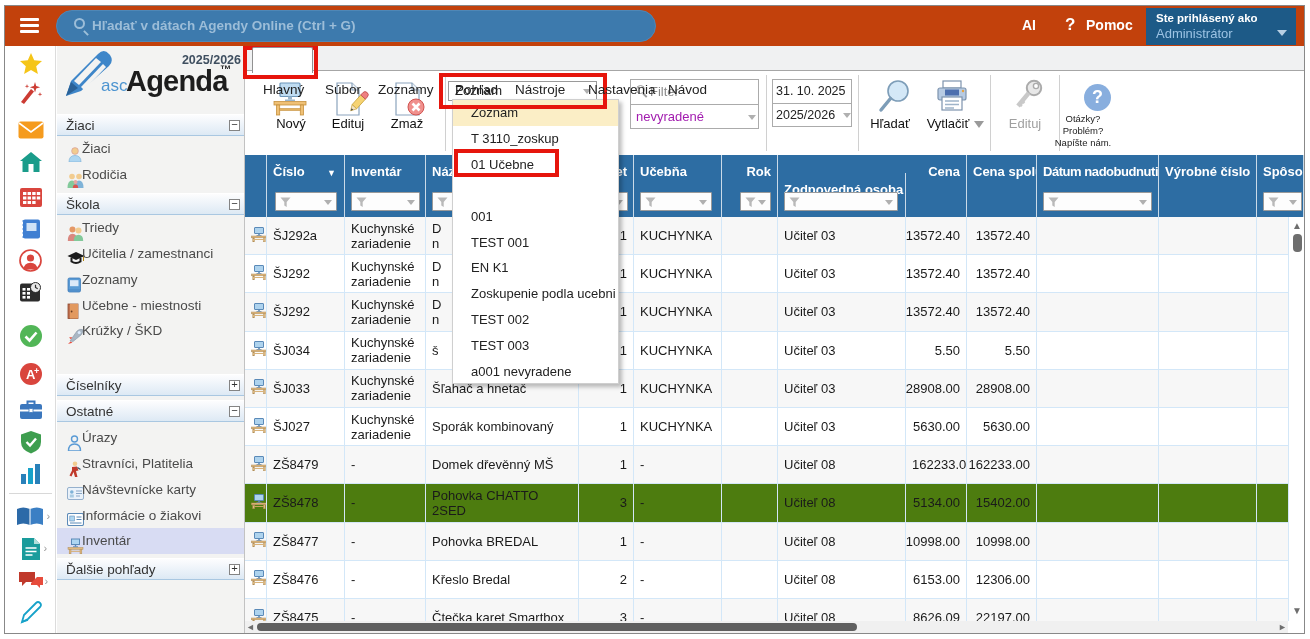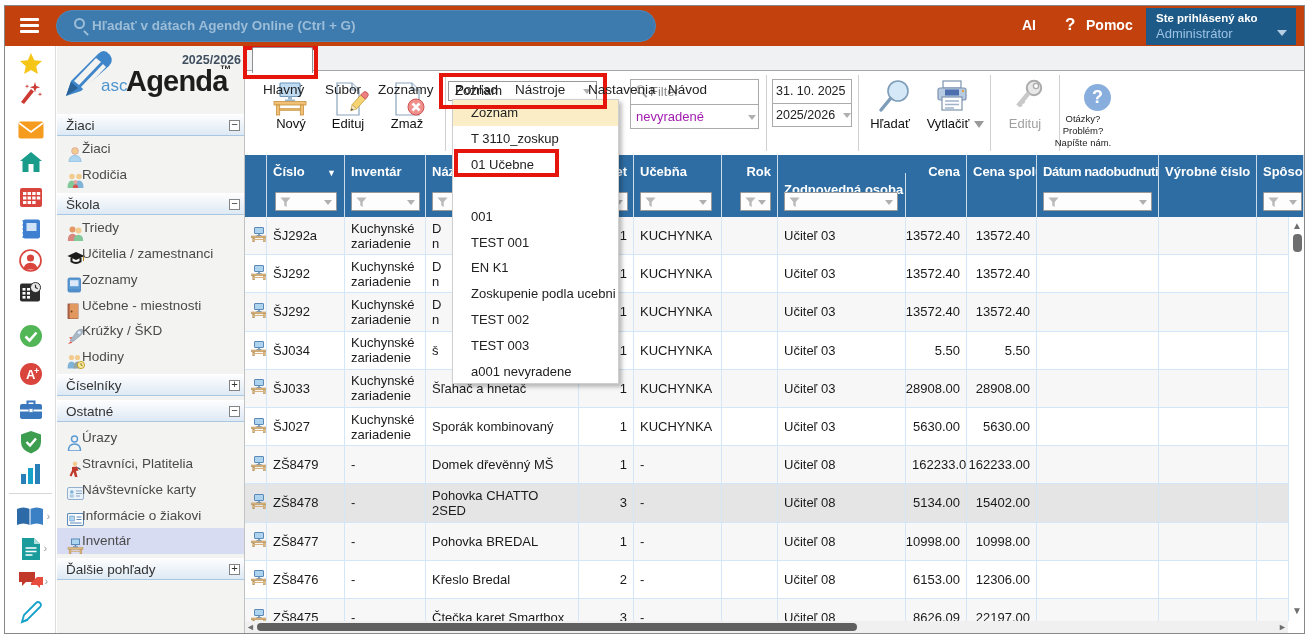--- a/index.html
+++ b/index.html
@@ -271,33 +271,20 @@
       <div class="sitem" style="top: 272.4px;">
         <span class="ico">
           <svg width="17" height="16">
             <path d="M3 13 L10 3 Q12.5 0.5 15.5 1.5 Q16.5 4.5 14 7 L6 13.5 Z" fill="#aab7c4" stroke="#8494a4" stroke-width="0.6"></path>
             <circle cx="12.2" cy="4.6" r="1.5" fill="#dbeafe"></circle>
             <path d="M3.5 13.5 L1 16 L5.5 14.8 Z" fill="#e74c3c"></path>
             <path d="M5 9 L2 9.5 L4 11.3 Z" fill="#e74c3c"></path>
           </svg>
         </span>
         <span class="lbl">Krúžky / ŠKD</span>
-      </div>
-      <div class="sitem" style="top: 298.2px;">
-        <span class="ico">
-          <svg width="18" height="15">
-            <circle cx="4.5" cy="3.5" r="2.6" fill="#f2cc8f"></circle>
-            <path d="M0.5 14.5 Q0.5 7.5 4.5 7.5 Q8.5 7.5 8.5 14.5 Z" fill="#7fb3d8"></path>
-            <circle cx="10.5" cy="3.5" r="2.6" fill="#f2cc8f"></circle>
-            <path d="M6.5 14.5 Q6.5 7.5 10.5 7.5 Q14.5 7.5 14.5 14.5 Z" fill="#95a5a6"></path>
-            <circle cx="14" cy="11" r="3.6" fill="#f9e79f" stroke="#b7950b" stroke-width="0.8"></circle>
-            <path d="M14 9.2 L14 11 L15.5 11.8" stroke="#7d6608" stroke-width="0.9" fill="none"></path>
-          </svg>
-        </span>
-        <span class="lbl">Hodiny</span>
       </div>
       <div class="sitem" style="top: 379.2px;">
         <span class="ico">
           <svg width="15" height="16">
             <circle cx="7.5" cy="4" r="3" fill="none" stroke="#5b9bd5" stroke-width="1.4"></circle>
             <path d="M1.5 16 Q1.5 9 7.5 9 Q13.5 9 13.5 16 Z" fill="none" stroke="#5b9bd5" stroke-width="1.4"></path>
           </svg>
         </span>
         <span class="lbl">Úrazy</span>
       </div>
@@ -690,21 +677,21 @@
           <div class="cell" style="left: 334px; width: 55px; justify-content: flex-end;">1</div>
           <div class="cell" style="left: 389px; width: 88px;">-</div>
           <div class="cell" style="left: 477px; width: 56px; justify-content: flex-end;"></div>
           <div class="cell" style="left: 533px; width: 128px;">Učiteľ 08</div>
           <div class="cell" style="left: 661px; width: 61px;">162233.00</div>
           <div class="cell" style="left: 722px; width: 70px; justify-content: flex-end;">162233.00</div>
           <div class="cell" style="left: 792px; width: 122px;"></div>
           <div class="cell" style="left: 914px; width: 98px;"></div>
           <div class="cell" style="left: 1012px; width: 47px;"></div>
         </div>
-        <div class="row" style="top: 267.4px; background: #e5e5e5;">
+        <div class="row" style="top: 267.4px; background: #4d7c0f;">
           <div class="cell" style="left: 0px; width: 22px;">
             <span style="margin:0 auto"><svg width="16" height="15" viewBox="0 0 16 15">
                 <rect x="3.5" y="0.5" width="9" height="6" rx="0.5" fill="#aed3ee" stroke="#5b8ab8" stroke-width="1"></rect>
                 <rect x="7.2" y="6.5" width="1.6" height="1.6" fill="#5b8ab8"></rect>
                 <rect x="5.5" y="8.1" width="5" height="0.8" fill="#5b8ab8"></rect>
                 <rect x="0.5" y="9" width="15" height="1.8" fill="#e0b97e" stroke="#b08d57" stroke-width="0.5"></rect>
                 <rect x="1.8" y="10.8" width="1.6" height="4" fill="#e0b97e" stroke="#b08d57" stroke-width="0.5"></rect>
                 <rect x="12.6" y="10.8" width="1.6" height="4" fill="#e0b97e" stroke="#b08d57" stroke-width="0.5"></rect>
                 <rect x="3.4" y="12" width="9.2" height="0.9" fill="#d5ab6d"></rect>
               </svg></span>

